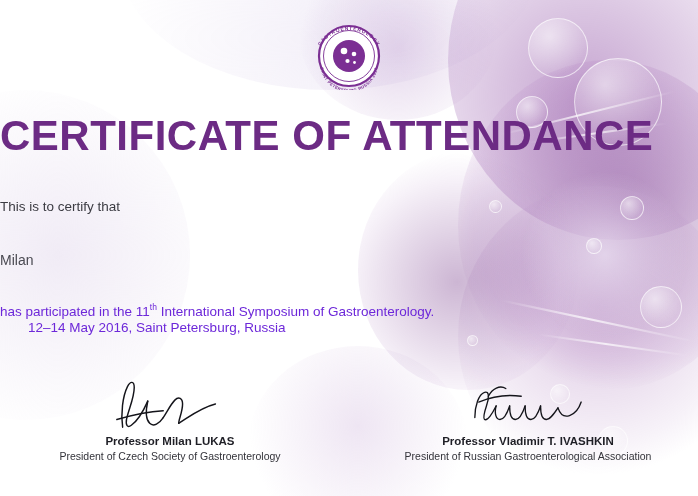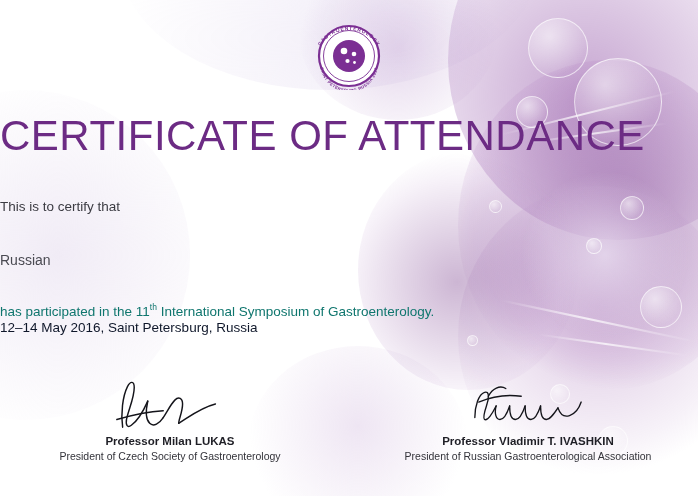--- a/index.html
+++ b/index.html
@@ -128,21 +128,21 @@
     transform: translateX(-50%);
     width: 94px;
     height: 74px;
   }
   .title {
     position: absolute;
     left: 0;
     right: 0;
     top: 112px;
     font-size: 42px;
-    font-weight: normal;
+    font-weight: bold;
     letter-spacing: 0.5px;
     color: #6c2b84;
     font-family: "Liberation Sans", sans-serif;
   }
   .subtitle {
     position: absolute;
     left: 0;
     right: 0;
     top: 171px;
     font-size: 13.5px;
@@ -165,33 +165,34 @@
     top: 252px;
     font-size: 14px;
     color: #4a4a52;
   }
   .event-line1 {
     position: absolute;
     left: 0;
     right: 0;
     top: 302px;
     font-size: 13.5px;
-    color: #0f766e;
+    color: #6d28d9;
   }
   .event-line1 sup {
     font-size: 8.5px;
     vertical-align: super;
   }
   .event-line2 {
     position: absolute;
     left: 0;
     right: 0;
     top: 320px;
     font-size: 13.5px;
-    color: #0f172a;
+    color: #6d28d9;
+    padding-left: 28px;
   }
 
   
   .sig-block {
     position: absolute;
     text-align: center;
     width: 260px;
   }
   .sig-left  { left: 40px;  bottom: 34px; }
   .sig-right { right: 40px; bottom: 34px; }
@@ -267,21 +268,21 @@
       <g fill="#7b2f93" font-family="'Liberation Sans', sans-serif" font-size="4.2" font-weight="bold" letter-spacing="0.4">
         <text>
           <textPath href="#arcBottom" startOffset="50%" text-anchor="middle">SAINT PETERSBURG RUSSIA 2016</textPath>
         </text>
       </g>
     </svg>
   </div>
 
   <div class="title">CERTIFICATE OF ATTENDANCE</div>
   <div class="subtitle">This is to certify that</div>
-  <div class="country">Russian</div>
+  <div class="country">Milan</div>
 
   <div class="event-line1"><span>has participated in the 11</span><sup>th</sup><span> International Symposium of Gastroenterology.</span></div>
 
   <div class="event-line2">12–14 May 2016, Saint Petersburg, Russia</div>
 
   <div class="sig-block sig-right">
     <div class="sig-image">
       <svg viewBox="0 0 170 60" width="170" height="58" aria-hidden="true">
         <g fill="none" stroke="#14141a" stroke-width="1.4" stroke-linecap="round">
           <path d="M30,44 C30,32 34,20 40,18 C45,16 45,24 42,32 C40,38 38,44 40,46 C43,48 48,40 52,32"></path>

